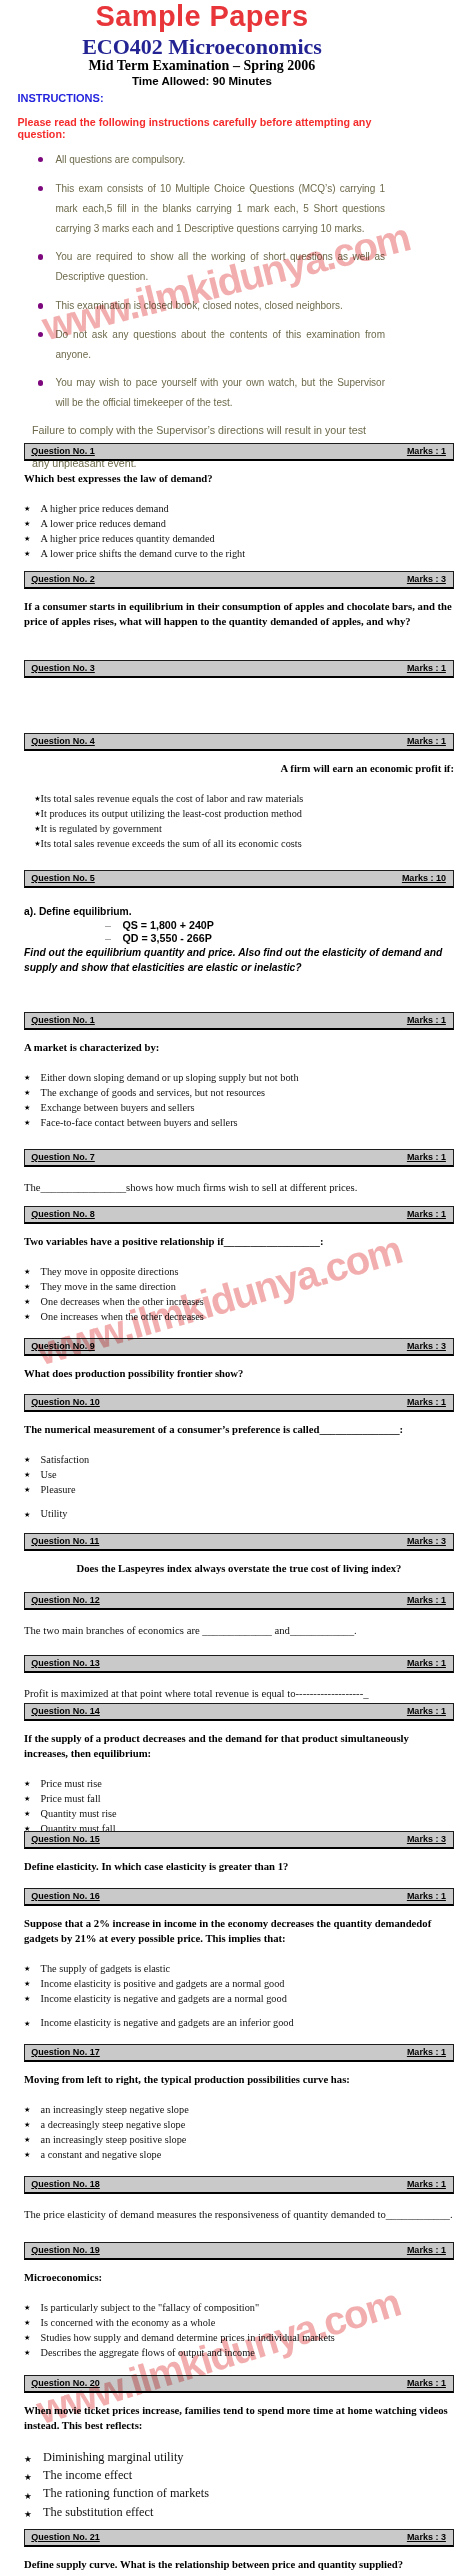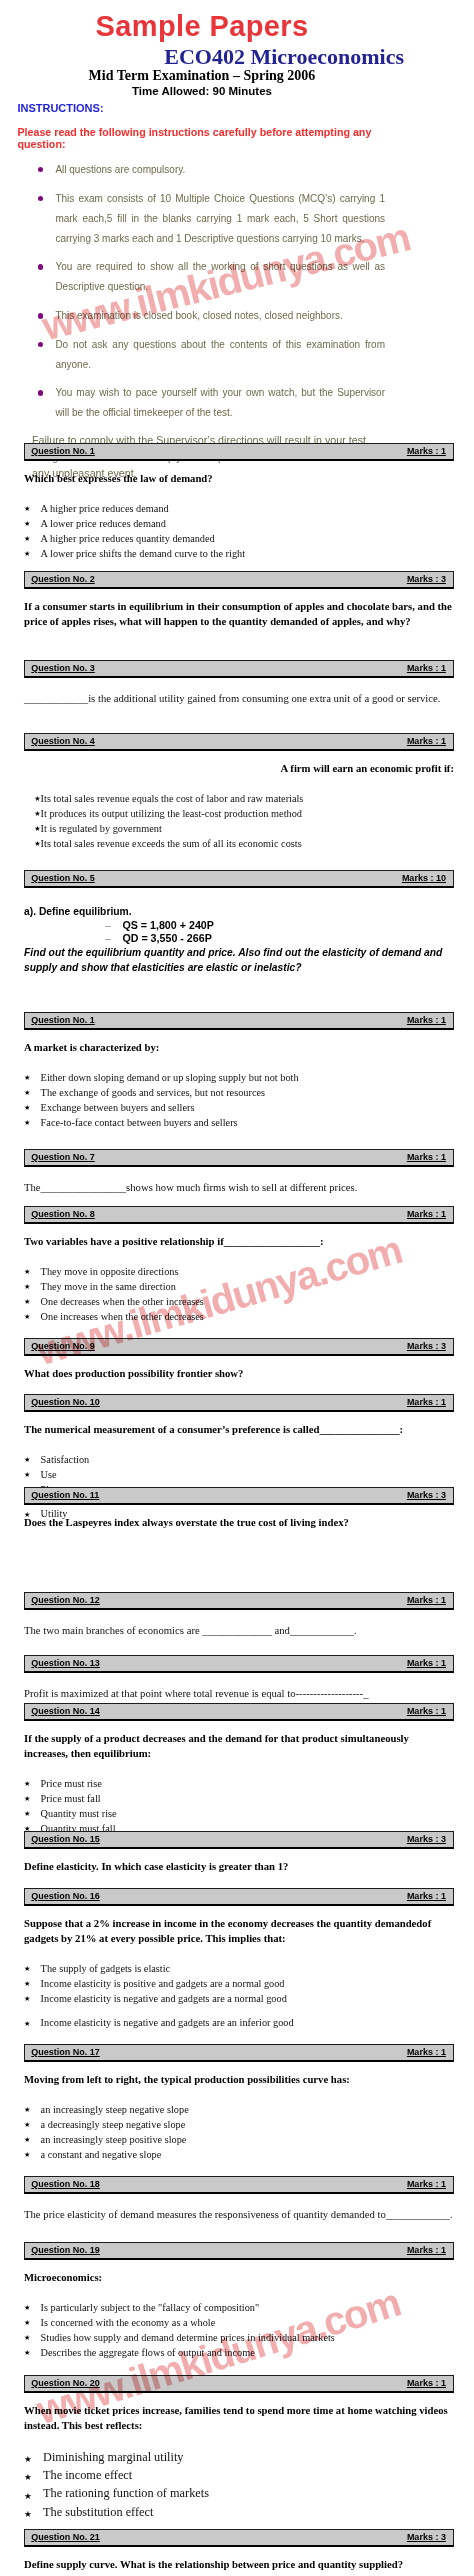--- a/index.html
+++ b/index.html
@@ -11,23 +11,23 @@
   .watermark{
     position:absolute;font:700 40px/1 "Liberation Sans",sans-serif;
     color:var(--wm);letter-spacing:-1.6px;white-space:nowrap;
     transform-origin:left center;mix-blend-mode:multiply;opacity:.85;
     pointer-events:none;z-index:5;
   }
   #wm1{left:43px;top:307px;transform:rotate(-14deg);}
   #wm2{left:38px;top:1332px;transform:rotate(-16deg);}
   #wm3{left:38px;top:2391px;transform:rotate(-17deg);}
   
-  .header{position:absolute;top:10px;left:0;width:404px;}
+  .header{position:absolute;top:0;left:0;width:404px;}
   .t1{margin-top:1.6px;text-align:center;font:700 29px/28.5px "Liberation Sans",sans-serif;color:var(--red);letter-spacing:0.4px;}
-  .t2{text-align:right;font:700 22px/19px "Liberation Serif",serif;color:var(--navy);margin-top:7.1px;}
+  .t2{text-align:center;font:700 22px/19px "Liberation Serif",serif;color:var(--navy);margin-top:7.1px;}
   .t3{text-align:center;font:700 14px/12.7px "Liberation Serif",serif;color:#000;margin-top:4px;}
   .t4{text-align:center;font:700 11.5px/11px "Liberation Sans",sans-serif;color:#000;margin-top:3.2px;}
   .t5{font:700 11px/11px "Liberation Sans",sans-serif;color:var(--blue);margin:6.3px 0 0 17.4px;}
   .t6{font:700 10.7px/12px "Liberation Sans",sans-serif;color:var(--red2);margin:12px 17.4px 0 17.4px;}
   #instructions{list-style:none;margin:9.5px 19px 0 17.4px;padding:0;}
   #instructions li{position:relative;padding-left:38px;font:400 10px/20px "Liberation Sans",sans-serif;color:var(--olive);text-align:justify;margin-bottom:8.7px;}
   .dot{position:absolute;left:20.6px;top:7.1px;width:5.5px;height:5.5px;border-radius:50%;background:var(--purple);}
   .failure{margin:1.6px 32px 0 32px;text-align:left;font:400 10.7px/16.6px "Liberation Sans",sans-serif;color:var(--olive);}
   
   .question{position:absolute;left:24px;width:430px;}
@@ -111,23 +111,20 @@
       </div>
       <div class="qcontent">
         <div class="stem">If a consumer starts in equilibrium in their consumption of apples and chocolate bars, and the price of apples rises, what will happen to the quantity demanded of apples, and why?</div>
       </div>
     </section>
     <section class="question" style="top: 660px;">
       <div class="qbar">
         <span>Question No. 3</span>
         <span>Marks : 1</span>
       </div>
-      <div class="qcontent">
-        <div class="fill">____________is the additional utility gained from consuming one extra unit of a good or service.</div>
-      </div>
     </section>
     <section class="question" style="top: 733px; text-align: right;">
       <div class="qbar">
         <span>Question No. 4</span>
         <span>Marks : 1</span>
       </div>
       <div class="qcontent">
         <div class="stem">A firm will earn an economic profit if:</div>
         <div class="options">
           <div class="opt">
@@ -261,21 +258,21 @@
           </div>
         </div>
         <div class="options">
           <div class="opt">
             <span class="star">★</span>
             <span class="olabel">Utility</span>
           </div>
         </div>
       </div>
     </section>
-    <section class="question" style="top: 1487px;">
+    <section class="question" style="top: 1533px; text-align: center;">
       <div class="qbar">
         <span>Question No. 11</span>
         <span>Marks : 3</span>
       </div>
       <div class="qcontent">
         <div class="stem">Does the Laspeyres index always overstate the true cost of living index?</div>
       </div>
     </section>
     <section class="question" style="top: 1592px;">
       <div class="qbar">

